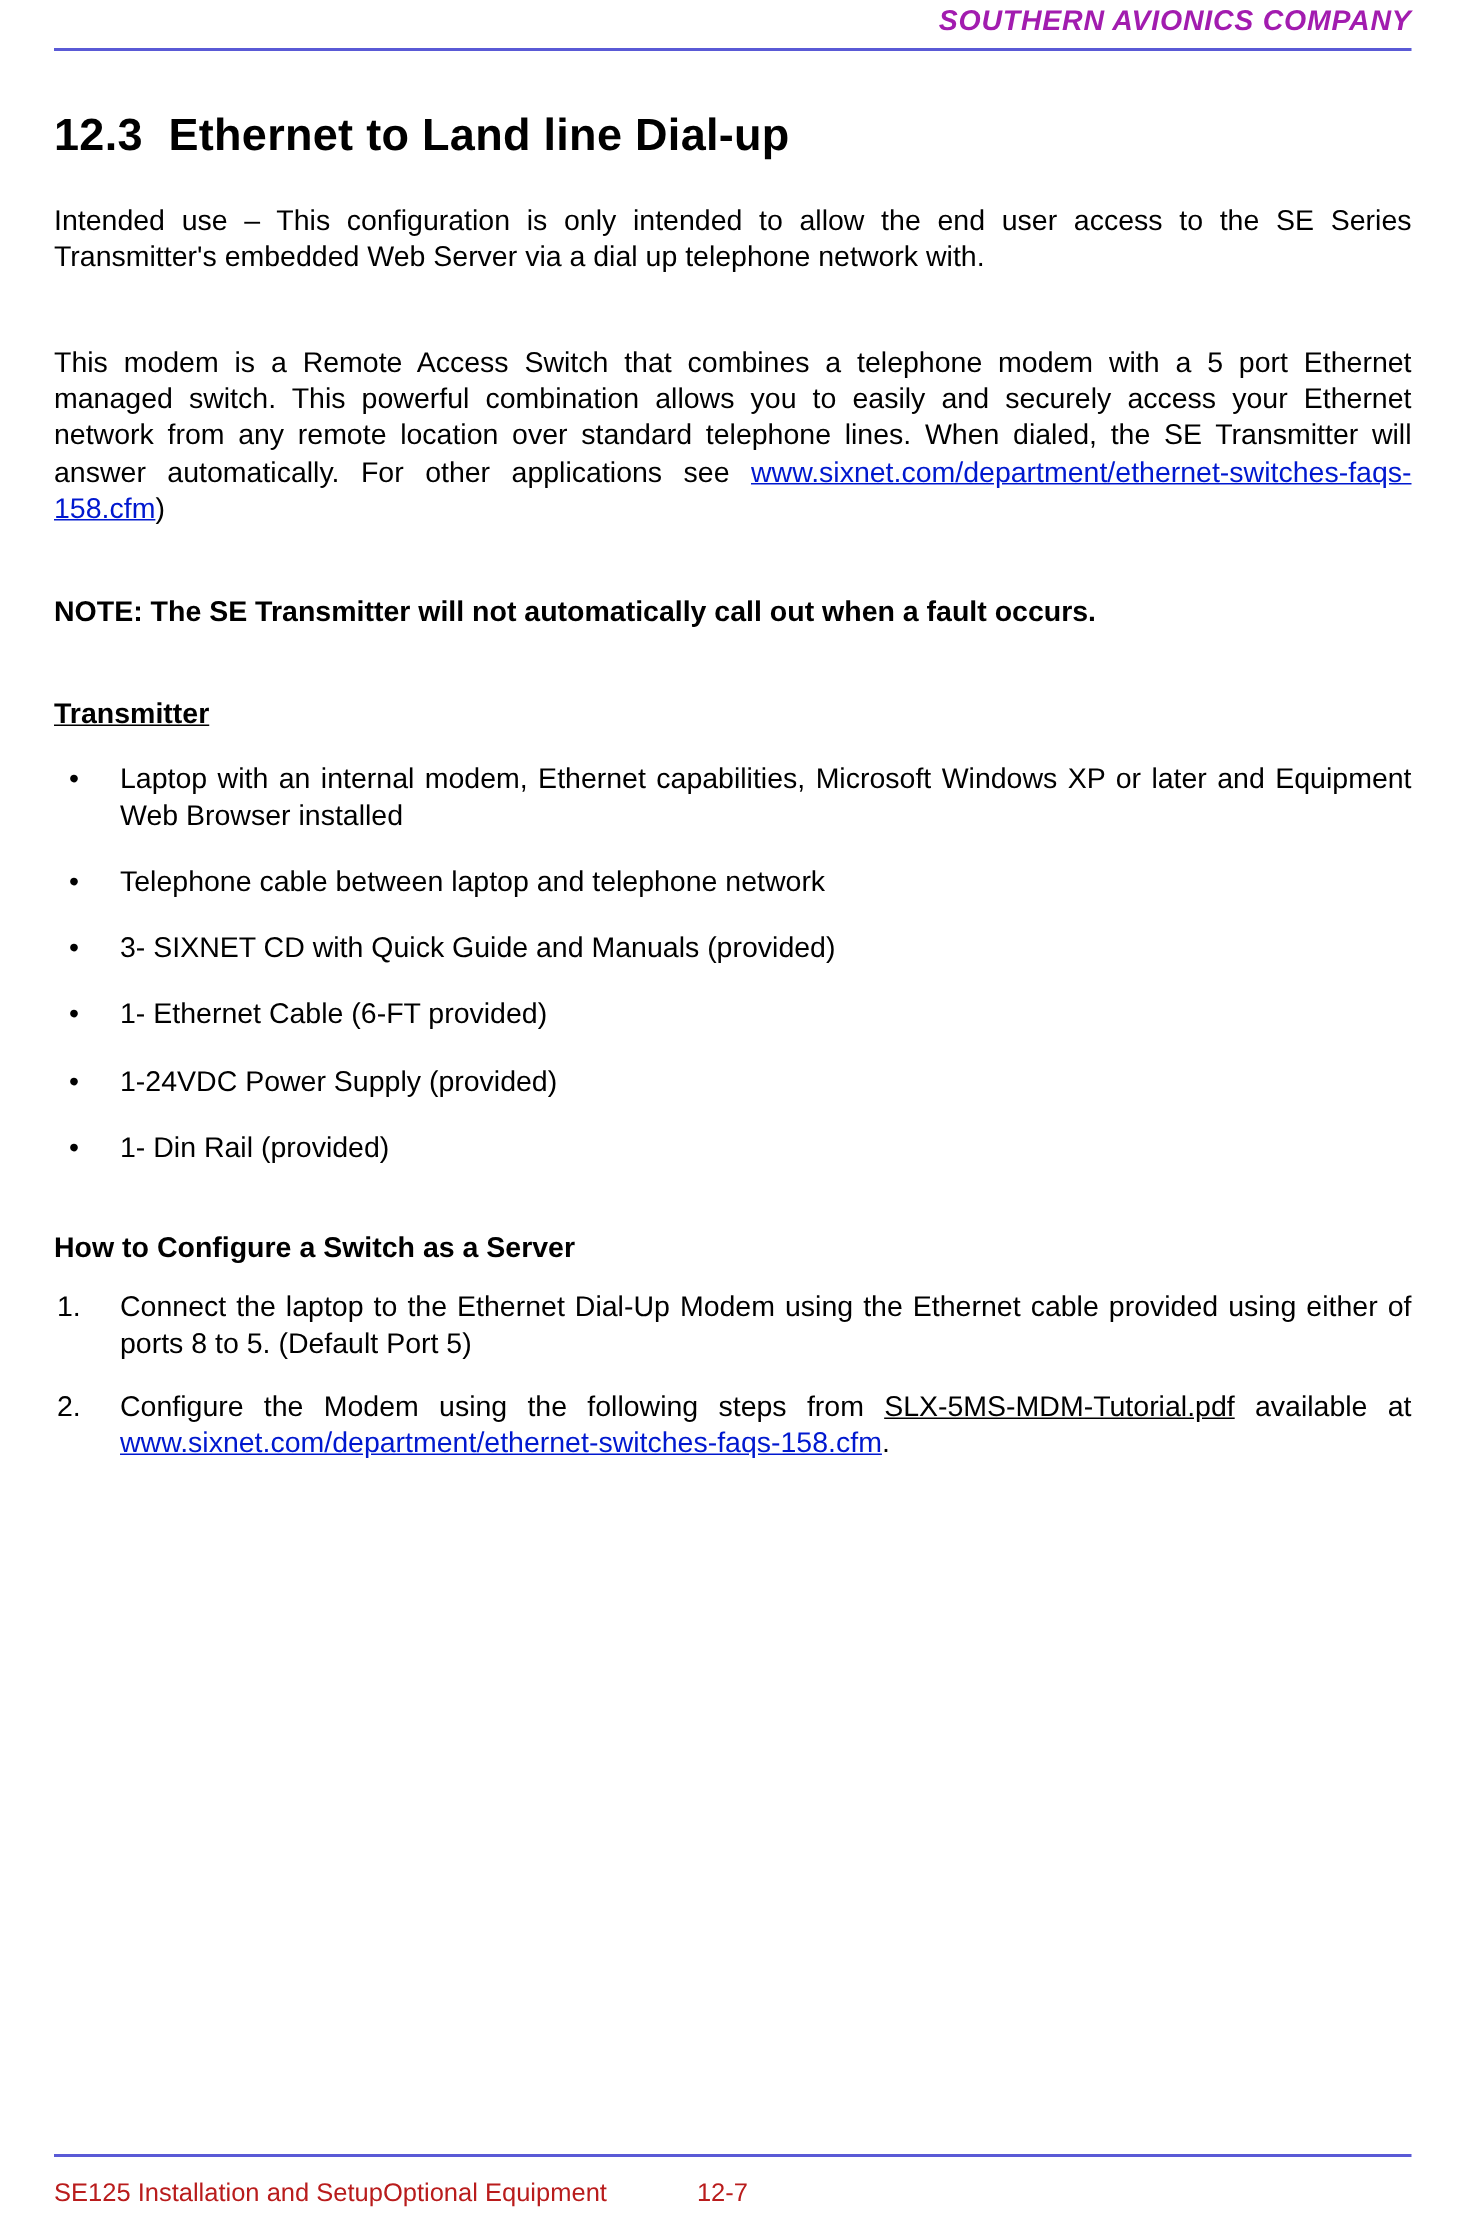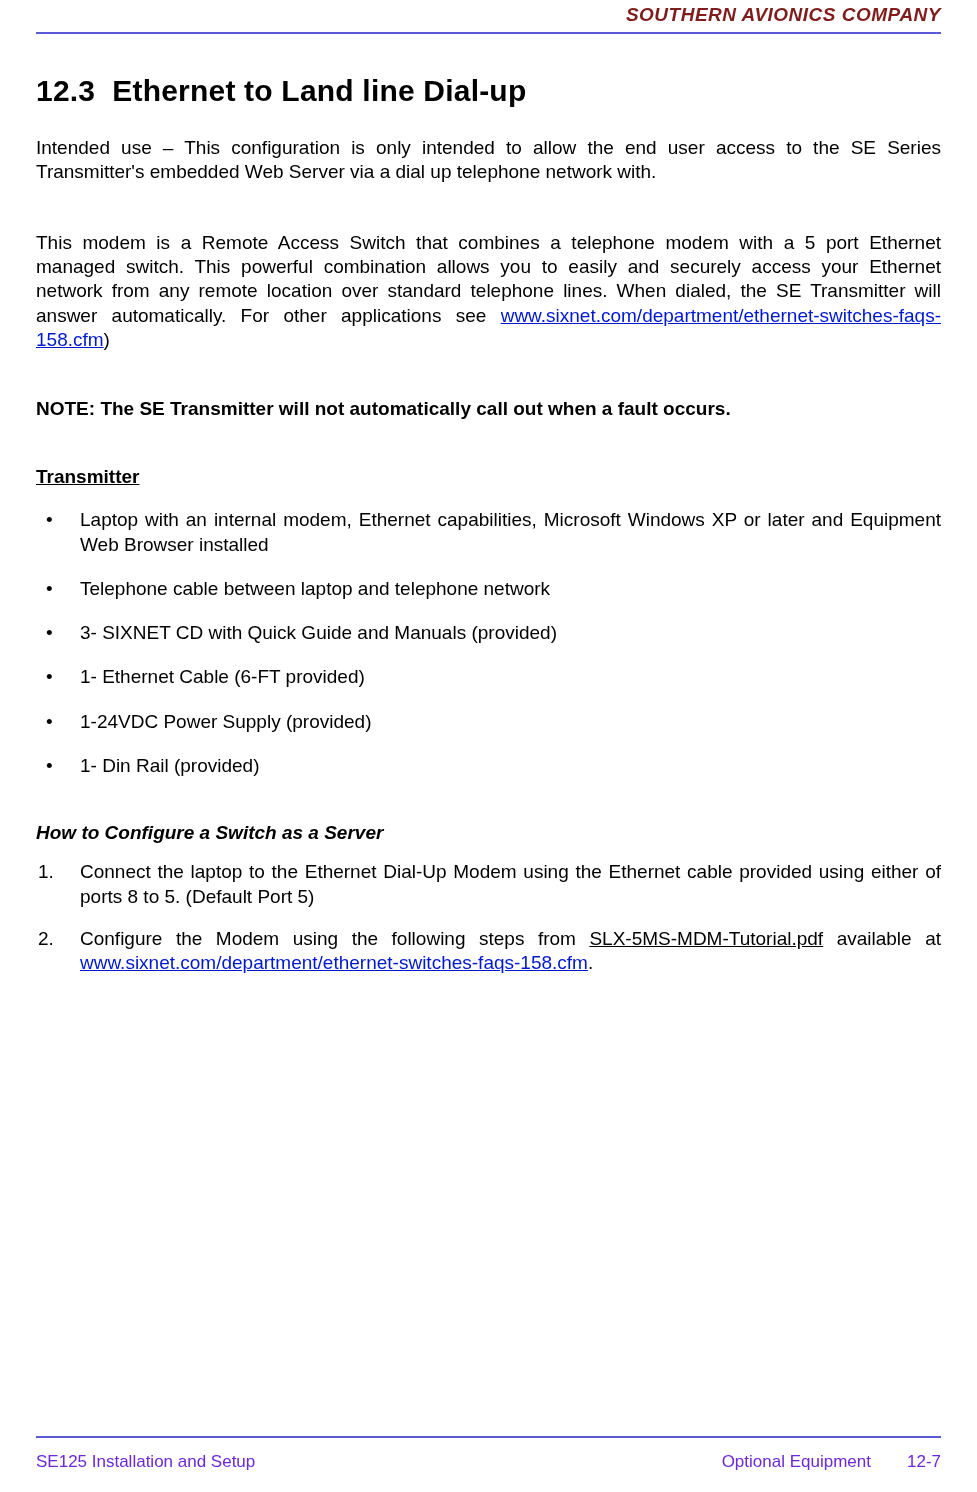--- a/index.html
+++ b/index.html
@@ -15,21 +15,21 @@
     .page {
       padding: 0 36px;
       box-sizing: border-box;
       position: relative;
       height: 100%;
     }
     .header {
       text-align: right;
       font-style: italic;
       font-weight: bold;
-      color: #7f1d1d;
+      color: #a21caf;
       font-size: 19px;
       letter-spacing: 0.5px;
       padding-top: 4px;
       padding-bottom: 6px;
     }
     .header-rule {
       border: none;
       border-top: 2px solid #5a5ad6;
       margin: 0;
     }
@@ -65,21 +65,20 @@
       font-weight: bold;
       text-decoration: underline;
       margin-top: 46px;
       margin-bottom: 20px;
     }
     .subheading2 {
       font-size: 19px;
       font-weight: bold;
       margin-top: 44px;
       margin-bottom: 16px;
-      font-style: italic;
     }
     ul.req-list {
       list-style: none;
       padding: 0;
       margin: 0;
     }
     ul.req-list li {
       font-size: 19px;
       line-height: 1.28;
       text-align: justify;
@@ -124,28 +123,27 @@
       left: 36px;
       right: 36px;
     }
     .footer-rule {
       border: none;
       border-top: 2px solid #5a5ad6;
       margin: 0 0 14px 0;
     }
     .footer-row {
       display: flex;
-      justify-content: space-between;
+      justify-content: flex-start;
       font-size: 17px;
-      color: #6d28d9;
+      color: #b91c1c;
     }
     .footer-right {
       display: flex;
-      gap: 36px;
-      margin-left: 19px;
+      gap: 60px;
     }
   </style>
 </head>
 <body>
 
 <div class="page">
   <div class="header">SOUTHERN AVIONICS COMPANY</div>
   <hr class="header-rule">
 
   <h2 class="section-heading">

